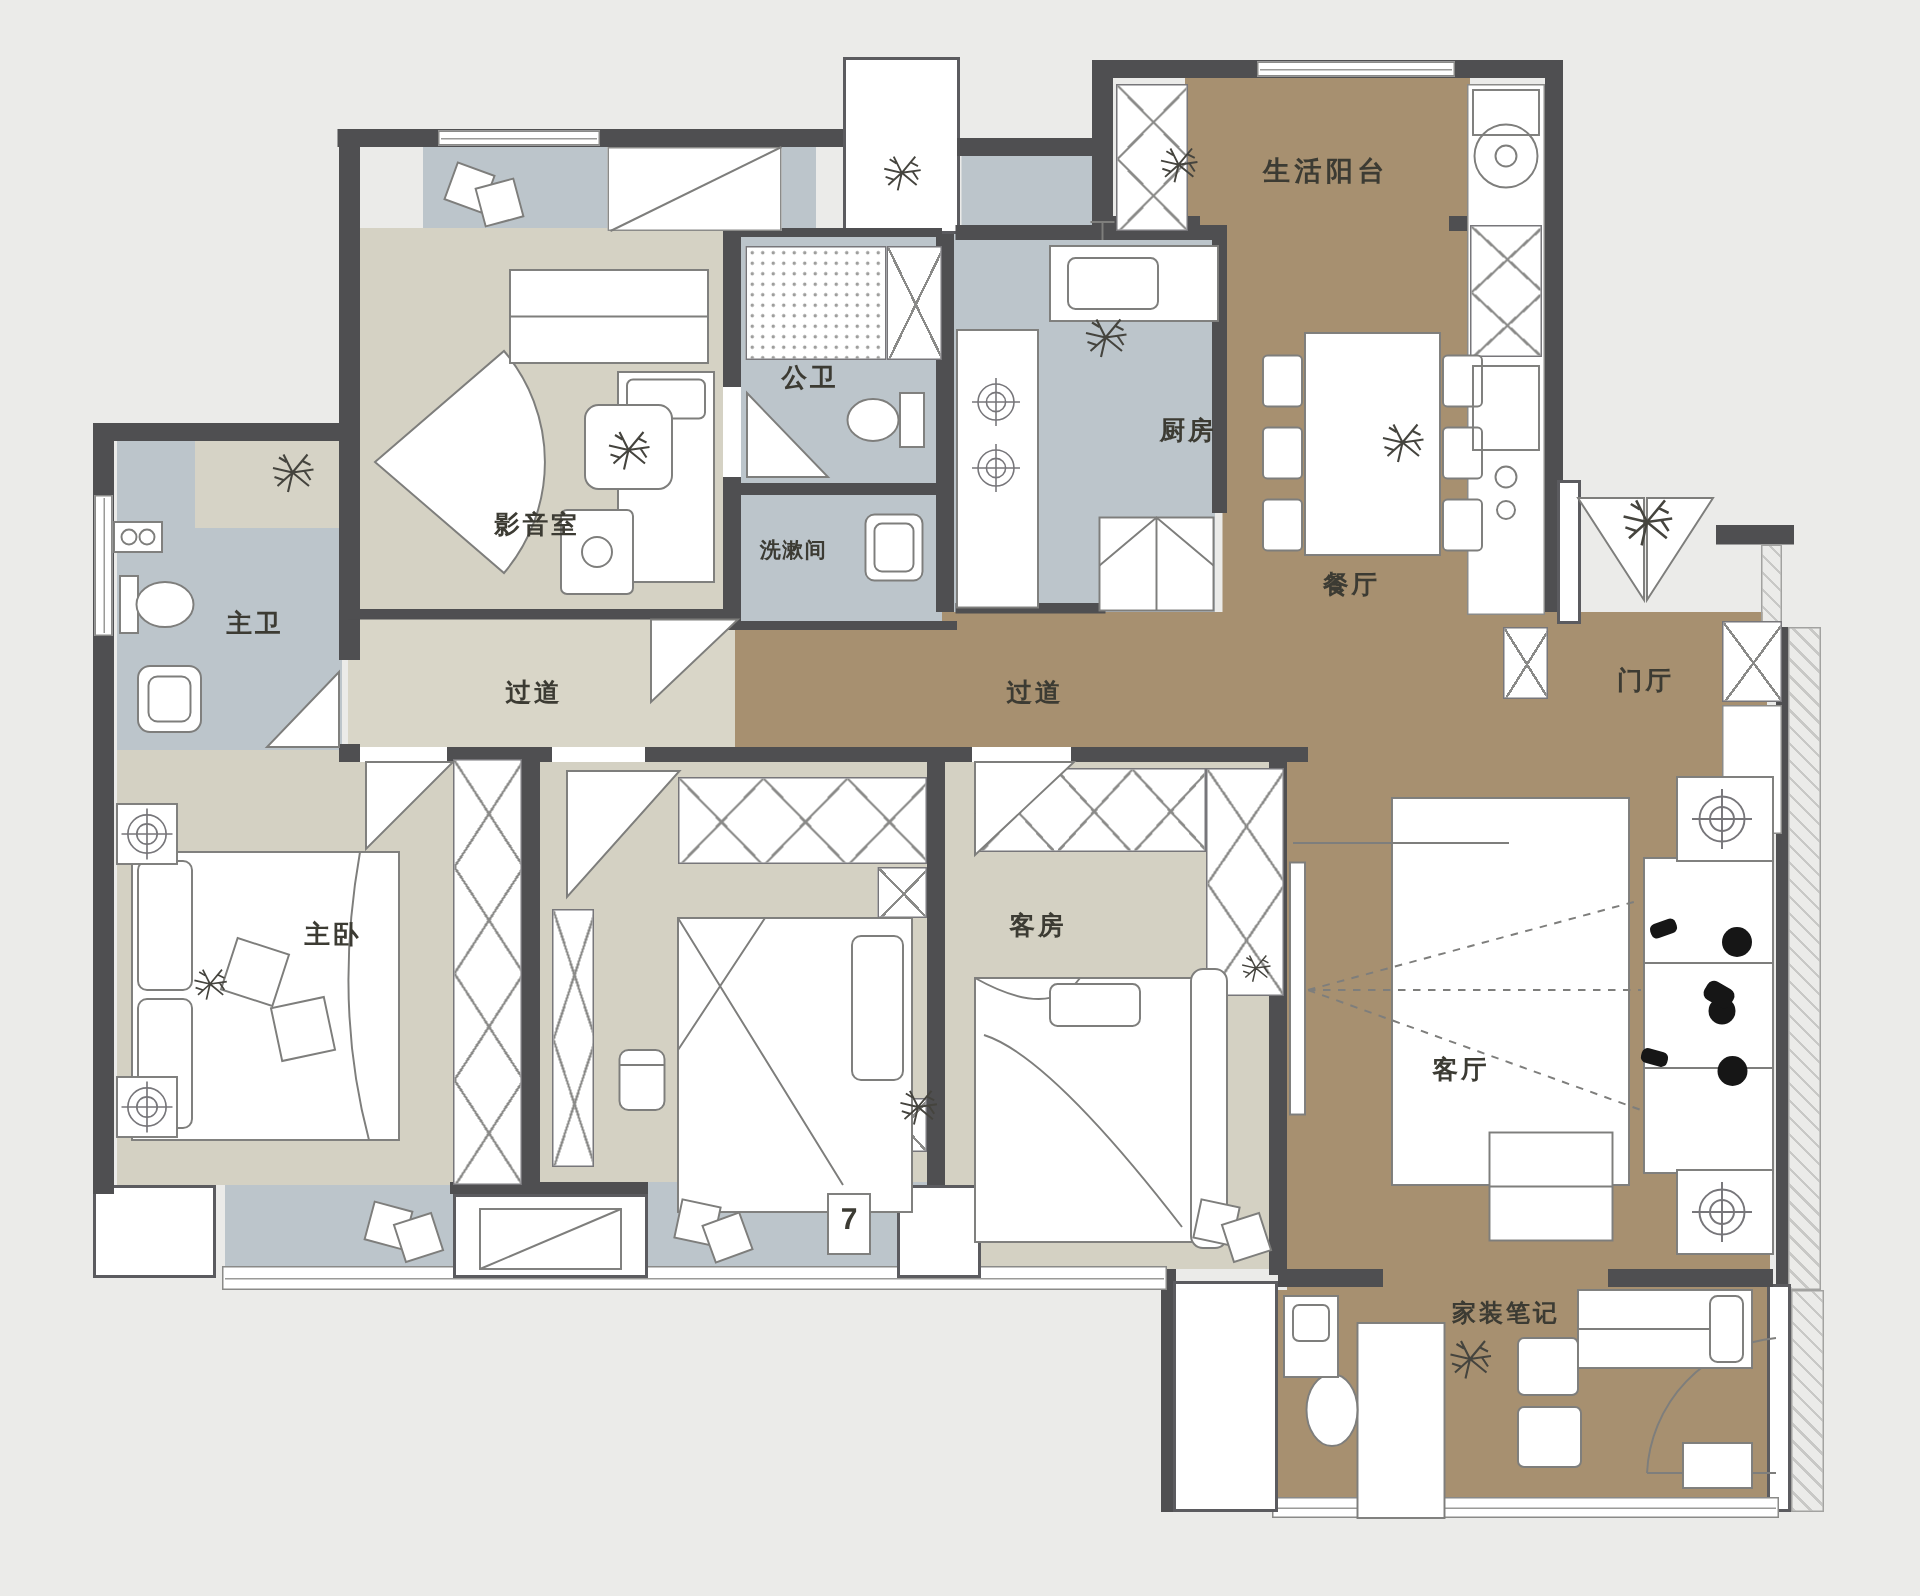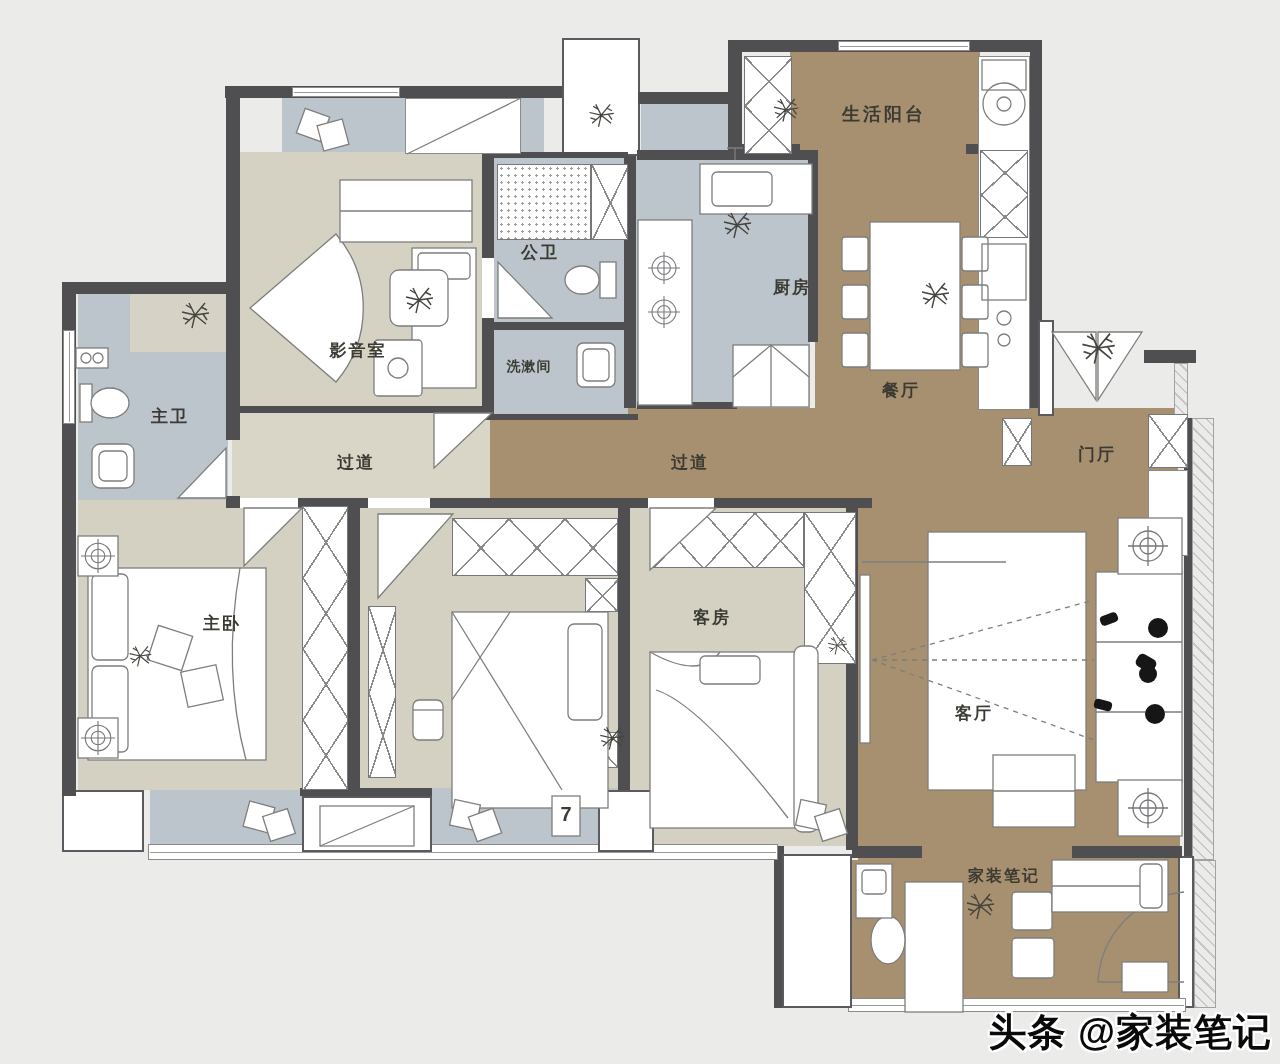--- a/index.html
+++ b/index.html
@@ -326,19 +326,18 @@
   <div class="lbl" style="left:792px;top:287px;">厨房</div>
   <div class="lbl" style="left:540px;top:252px;">公卫</div>
   <div class="lbl small" style="left:529px;top:367px;">洗漱间</div>
   <div class="lbl" style="left:358px;top:350px;">影音室</div>
   <div class="lbl" style="left:170px;top:416px;">主卫</div>
   <div class="lbl" style="left:356px;top:462px;">过道</div>
   <div class="lbl" style="left:690px;top:462px;">过道</div>
   <div class="lbl" style="left:901px;top:390px;font-family:Liberation Serif, serif;">餐厅</div>
   <div class="lbl" style="left:1097px;top:454px;">门厅</div>
   <div class="lbl" style="left:222px;top:623px;">主卧</div>
-  <div class="lbl" style="left:712px;top:617px;">客房</div>
+  <div class="lbl" style="left:692px;top:617px;">客房</div>
   <div class="lbl" style="left:974px;top:713px;">客厅</div>
   <div class="lbl" style="left:1004px;top:876px;font-size:16px;">家装笔记</div>
   <div class="lbl" style="left:566px;top:814px;font-size:20px;letter-spacing:0;">7</div>
 
-  <div id="watermark">头条 @家装笔记</div>
 </div>
 
 </body></html>

